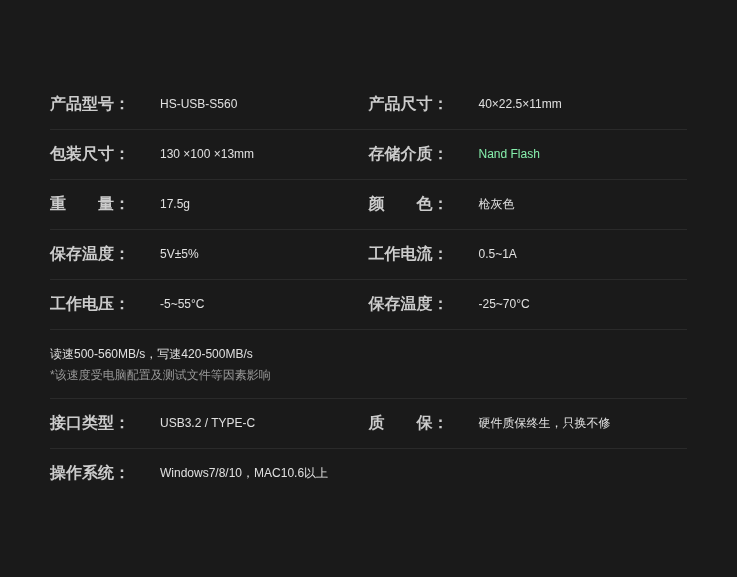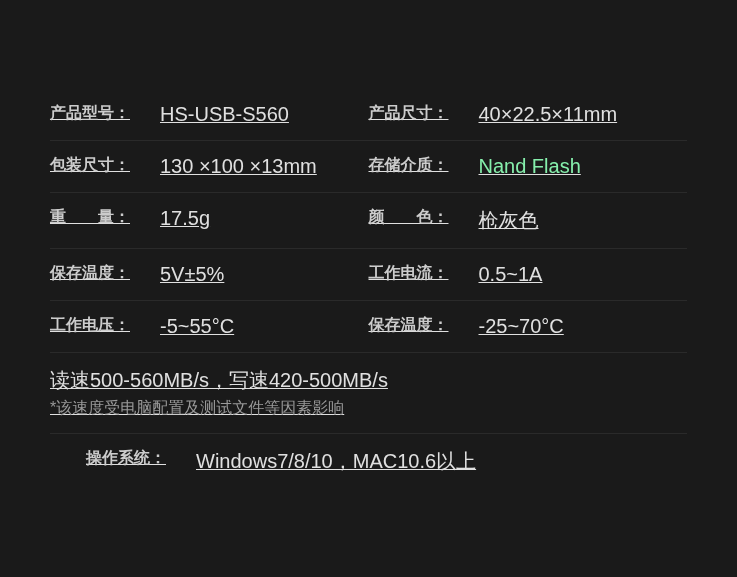--- a/index.html
+++ b/index.html
@@ -22,56 +22,54 @@
     .specs-table {
       width: 100%;
       padding: 20px 50px;
     }
 
     .spec-row {
       display: flex;
       align-items: flex-start;
       padding: 14px 0;
       border-bottom: 1px solid #2a2a2a;
-      text-decoration: underline;
     }
 
     .spec-row:last-child {
       border-bottom: none;
-      margin-left: 36px;
     }
 
     .spec-col {
       display: flex;
       align-items: flex-start;
       flex: 1;
     }
 
     .spec-label {
       color: #cccccc;
       font-size: 16px;
       font-weight: bold;
       white-space: nowrap;
       min-width: 110px;
     }
 
     .spec-value {
       color: #e0e0e0;
-      font-size: 20px;
+      font-size: 12px;
       flex: 1;
       text-align: right;
     }
 
     .spec-value.highlight {
       color: #86efac;
       font-weight: 500;
     }
 
     .speed-note {
-      font-size: 16px;
+      font-size: 12px;
       color: #999999;
       margin-top: 4px;
     }
 
     .spec-row.single-col .spec-col {
       flex: 2;
     }
   </style>
 </head>
 <body>
@@ -125,19 +123,29 @@
       <div class="spec-col">
         <span class="spec-label">保存温度：</span>
         <div><span class="spec-value">-25~70°C</span></div>
       </div>
     </div>
     <div class="spec-row single-col">
       <div class="spec-col" style="flex: 2 1 0%;">
         <div><span class="spec-value">读速500-560MB/s，写速420-500MB/s</span><div class="speed-note">*该速度受电脑配置及测试文件等因素影响</div></div>
       </div>
     </div>
+    <div class="spec-row">
+      <div class="spec-col">
+        <span class="spec-label">接口类型：</span>
+        <div><span class="spec-value">USB3.2 / TYPE-C</span></div>
+      </div>
+      <div class="spec-col">
+        <span class="spec-label">质　　保：</span>
+        <div><span class="spec-value">硬件质保终生，只换不修</span></div>
+      </div>
+    </div>
     <div class="spec-row single-col">
       <div class="spec-col" style="flex: 2 1 0%;">
         <span class="spec-label">操作系统：</span>
         <div><span class="spec-value">Windows7/8/10，MAC10.6以上</span></div>
       </div>
     </div>
   </div>
 
 </body></html>

